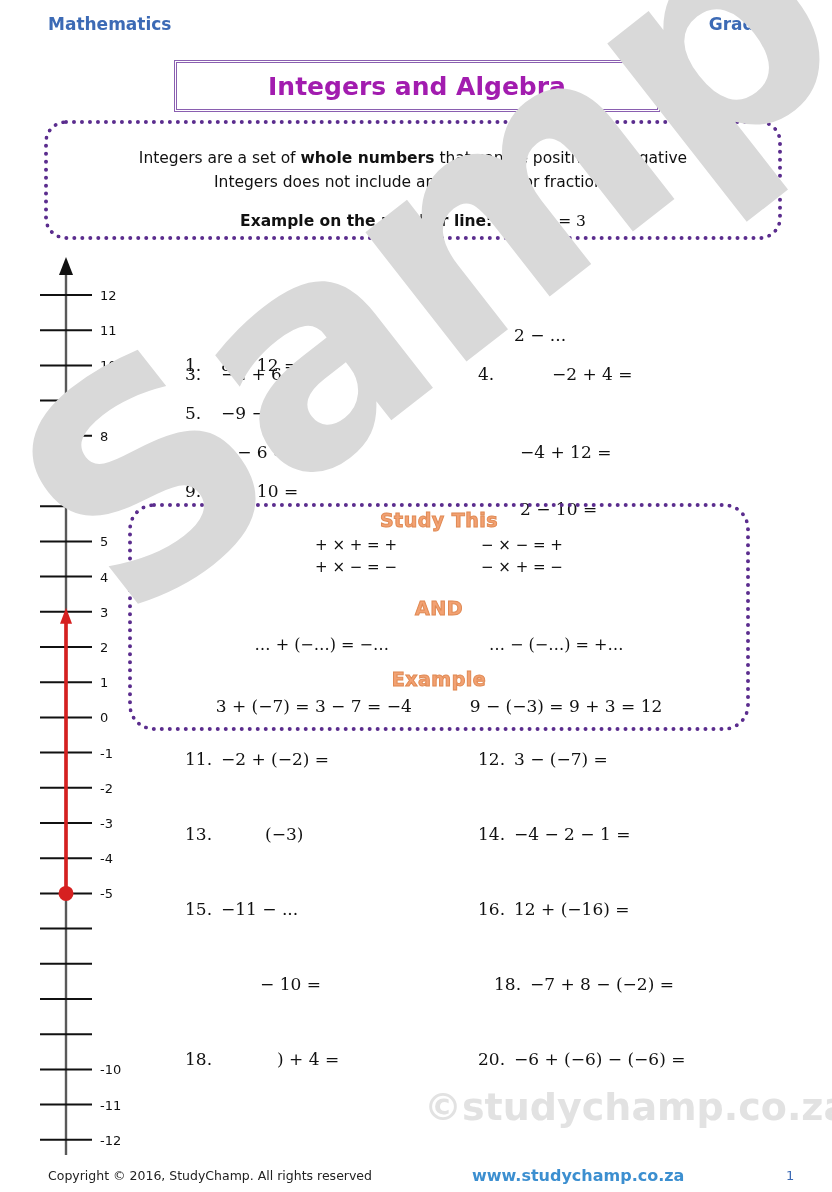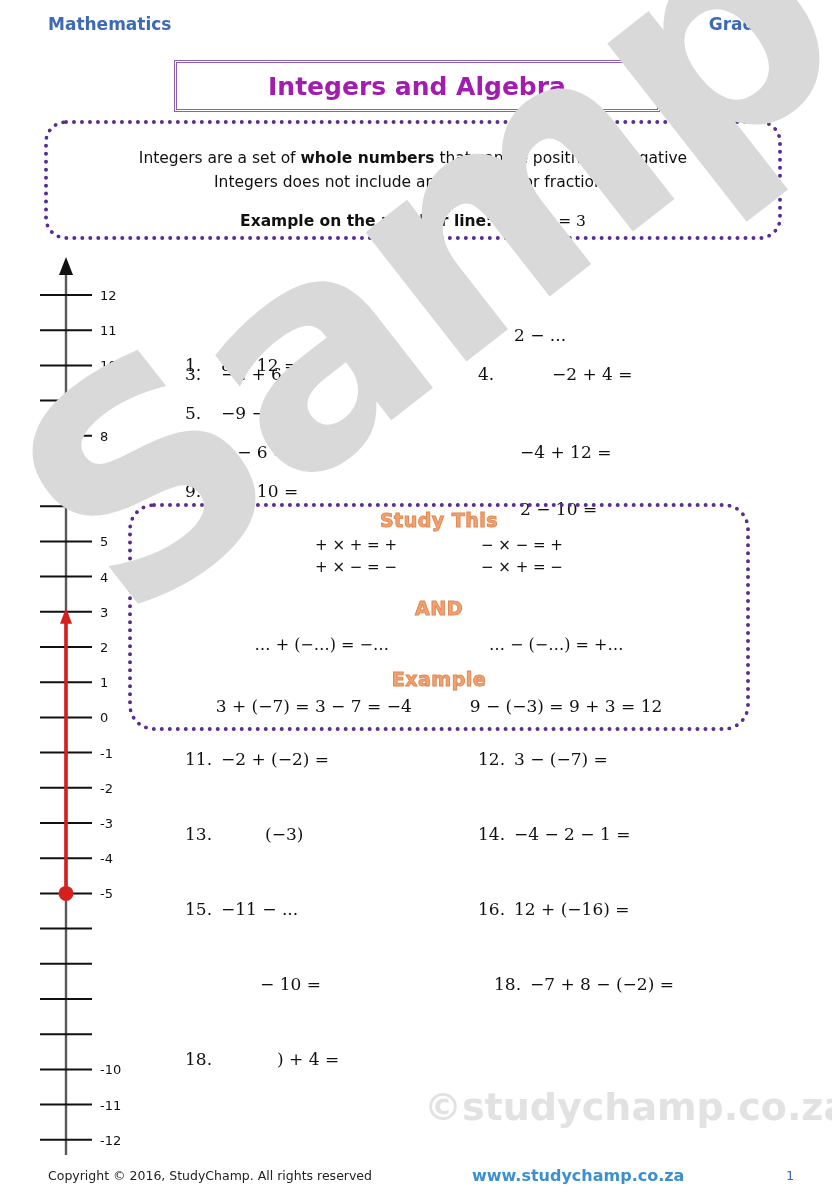--- a/index.html
+++ b/index.html
@@ -290,20 +290,21 @@
 
   <div class="q" style="left:185px; top:749px;"><span class="num">11.</span><span>−2 + (−2) =</span></div>
   <div class="q" style="left:478px; top:749px;"><span class="num">12.</span><span>3 − (−7) =</span></div>
   <div class="q" style="left:185px; top:824px;"><span class="num">13.</span><span style="padding-left:44px">(−3)</span></div>
   <div class="q" style="left:478px; top:824px;"><span class="num">14.</span><span>−4 − 2 − 1 =</span></div>
   <div class="q" style="left:185px; top:899px;"><span class="num">15.</span><span>−11 − ...</span></div>
   <div class="q" style="left:478px; top:899px;"><span class="num">16.</span><span>12 + (−16) =</span></div>
   <div class="q" style="left:260px; top:974px;"><span>− 10 =</span></div>
   <div class="q" style="left:478px; top:974px;margin-left:16px;"><span class="num">18.</span><span>−7 + 8 − (−2) =</span></div>
   <div class="q" style="left:185px; top:1049px;"><span class="num">18.</span><span style="padding-left:56px">) + 4 =</span></div>
+  <div class="q" style="left:478px; top:1049px;"><span class="num">20.</span><span>−6 + (−6) − (−6) =</span></div>
 
 </div>
 
 <div id="watermark-layer">
   <div class="wm-sample">Sample</div>
   <div class="wm-url">©studychamp.co.za</div>
 </div>
 
 <div id="page-top">
   <div class="foot-copy">Copyright © 2016, StudyChamp. All rights reserved</div>

